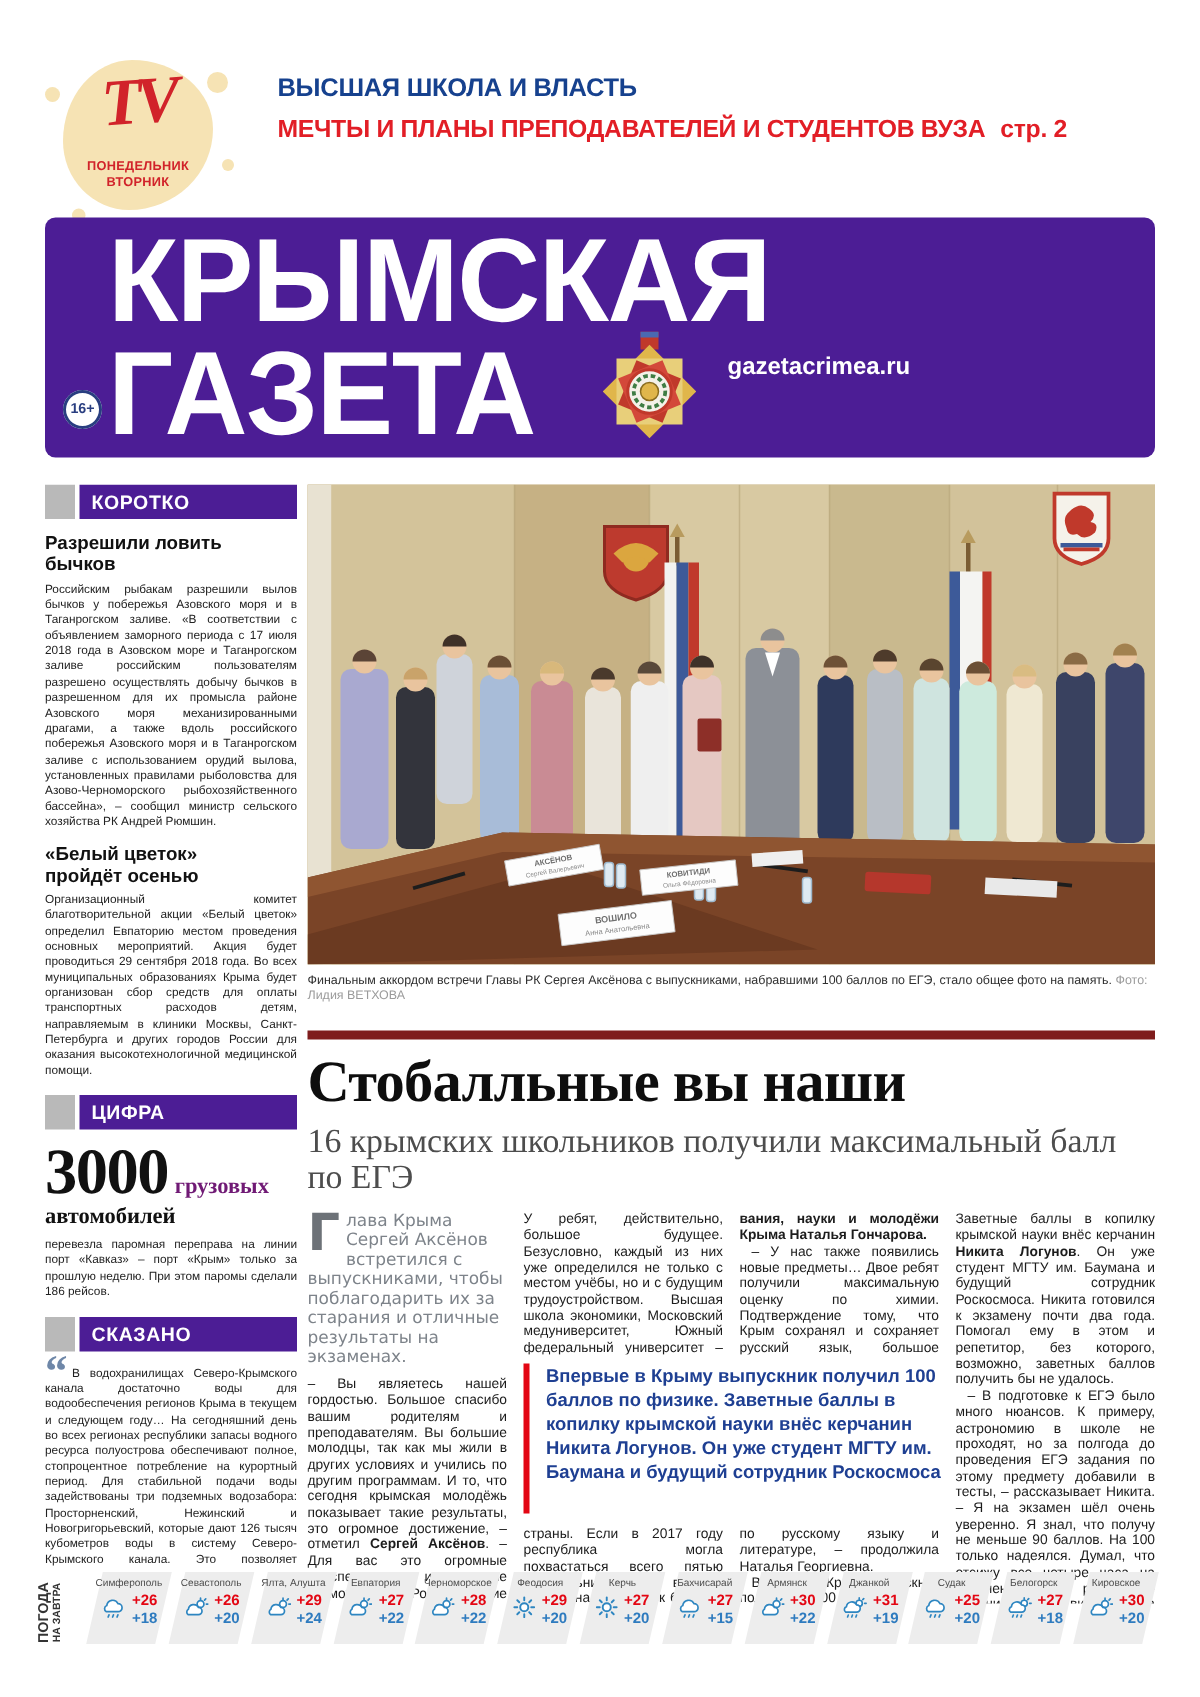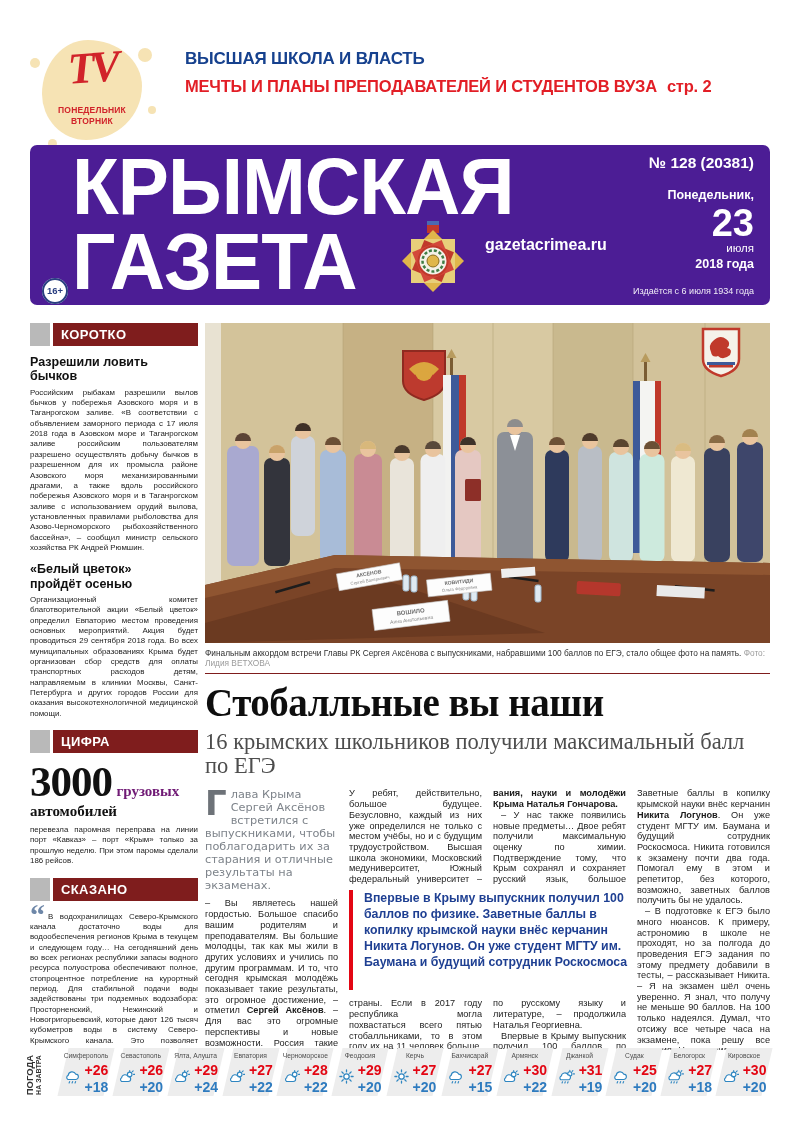--- a/index.html
+++ b/index.html
@@ -24,38 +24,38 @@
           letter-spacing:-1px;transform:scaleX(.97);transform-origin:left top;white-space:nowrap;}
   .msite{position:absolute;left:455px;top:92px;color:#fff;font:700 16px/1 "Liberation Sans",sans-serif;}
   .memblem{position:absolute;left:372px;top:76px;}
   .mright{position:absolute;right:16px;top:10px;width:160px;text-align:right;color:#fff;}
   .missue{font:700 15.5px/1 "Liberation Sans",sans-serif;margin-bottom:18px;}
   .mweekday{font:700 12.5px/1 "Liberation Sans",sans-serif;margin-bottom:3px;}
   .mday{font:800 38px/1 "Liberation Sans",sans-serif;}
   .mmonth{font:400 11.5px/1.1 "Liberation Sans",sans-serif;}
   .myear{font:700 12.5px/1.2 "Liberation Sans",sans-serif;margin-top:2px;}
   .msince{font:400 9px/1 "Liberation Sans",sans-serif;margin-top:15px;opacity:.92;}
-  .age{position:absolute;left:12px;bottom:1px;width:26px;height:26px;background:#fff;border-radius:50%;
+  .age{position:absolute;left:12px;bottom:19px;width:26px;height:26px;background:#fff;border-radius:50%;
        color:#293e80;font:800 9.5px/26px "Liberation Sans",sans-serif;text-align:center;box-shadow:0 0 0 2px #293e80 inset;}
   
   .sidebar{position:absolute;left:30px;top:323px;width:168px;height:722px;overflow:hidden;}
   .sechead{display:flex;height:23px;}
   .sechead .sq{width:20px;background:#b9b9b9;margin-right:3px;}
-  .sechead .bar{flex:1;background:#7f1d1d;color:#fff;font:800 13px/23px "Liberation Sans",sans-serif;
+  .sechead .bar{flex:1;background:#4c1d95;color:#fff;font:800 13px/23px "Liberation Sans",sans-serif;
                 padding-left:8px;letter-spacing:.4px;}
   .sb-h3{font:800 12.5px/1.15 "Liberation Sans",sans-serif;color:#111;margin:9px 0 4px;}
   .sb-p{font:400 7.9px/10.35px "Liberation Sans",sans-serif;color:#222;text-align:justify;margin:0;}
   .cifra-num{font:700 43px/1 "Liberation Serif",serif;color:#111;letter-spacing:-1px;}
   .cifra-unit{font:700 15px/1 "Liberation Serif",serif;color:#701a75;}
   .cifra-unit2{font:700 15px/1 "Liberation Serif",serif;color:#111;margin:1px 0 6px;}
   .quote-mark{font:700 30px/10px "Liberation Serif",serif;color:#6e87a8;vertical-align:-6px;margin-right:3px;}
   
   .main{position:absolute;left:205px;top:323px;width:565px;}
   .photo{position:relative;width:565px;height:320px;overflow:hidden;background:#cdbb92;}
-  .caption{margin-top:5px;padding-bottom:4px;border-bottom:1px solid #7f1d1d;
+  .caption{margin-top:5px;padding-bottom:18px;border-bottom:6px solid #7f1d1d;
            font:400 8.3px/1.25 "Liberation Sans",sans-serif;color:#2f2f2f;}
   .credit{color:#9b9b9b;}
   .headline{margin:9px 0 0;font:700 39px/1 "Liberation Serif",serif;color:#0e0e0e;letter-spacing:-.5px;}
   .subhead{margin:8px 0 0;font:400 22.5px/1.06 "Liberation Serif",serif;color:#4d4d4d;}
   .article{position:relative;margin-top:11px;height:262px;font:400 9.2px/10.7px "Liberation Sans",sans-serif;
            text-align:justify;color:#1c1c1c;}
   .acol{position:absolute;width:133px;overflow:hidden;}
   .c1{left:0;top:0;height:262px;}
   .c2t{left:144px;top:0;height:96px;}
   .c2b{left:144px;top:210px;height:52px;}
@@ -71,21 +71,21 @@
   
   .weather{position:absolute;left:30px;top:1046px;width:740px;height:58px;padding-left:0;}
   .wlabel{position:absolute;left:-16px;top:20px;transform:rotate(-90deg);color:#333;text-align:center;white-space:nowrap;}
   .wlabel .l1{font:800 9.5px/1.1 "Liberation Sans",sans-serif;}
   .wlabel .l2{font:600 7px/1.1 "Liberation Sans",sans-serif;}
   .wcells{position:absolute;left:30px;top:2px;right:0;display:flex;gap:3px;}
   .wcell{position:relative;flex:1;height:48px;}
   .wskew{position:absolute;left:3px;right:3px;top:0;bottom:0;background:#ededed;transform:skewX(-13deg);}
   .wname{position:relative;font-size:6.7px;color:#4d4d4d;text-align:center;margin-top:4px;white-space:nowrap;}
   .wrow{position:relative;display:flex;align-items:center;justify-content:center;gap:4px;margin-top:3px;}
-  .wtemps{display:flex;flex-direction:column;line-height:1.2;font-weight:700;font-size:14px;text-align:right;}
+  .wtemps{display:flex;flex-direction:column;line-height:1.2;font-weight:700;font-size:10px;text-align:right;}
   .whi{color:#e30613;}
   .wlo{color:#2e7bbf;}
 </style>
 </head>
 <body>
 
 <div id="page">
 
   <div class="top-strip">
     <div class="tv-blob">
@@ -118,28 +118,20 @@
           <rect x="-22" y="-22" width="44" height="44" fill="#e0b64b" transform="rotate(45)"></rect>
           <rect x="-22" y="-22" width="44" height="44" fill="#e8cf7a"></rect>
           <rect x="-16" y="-16" width="32" height="32" fill="#c0392b" transform="rotate(22.5)"></rect>
           <rect x="-16" y="-16" width="32" height="32" fill="#d3483a" transform="rotate(67.5)"></rect>
           <circle r="14.5" fill="#f4f1e8" stroke="#c0392b" stroke-width="2"></circle>
           <circle r="10.5" fill="none" stroke="#3f7d44" stroke-width="2.5" stroke-dasharray="3 2"></circle>
           <circle r="6" fill="#e0b64b" stroke="#8a6d1f" stroke-width="1"></circle>
         </g>
       </svg>
     </div>
-    <div class="mright">
-      <div class="missue">№ 128 (20381)</div>
-      <div class="mweekday">Понедельник,</div>
-      <div class="mday">23</div>
-      <div class="mmonth">июля</div>
-      <div class="myear">2018 года</div>
-      <div class="msince">Издаётся с 6 июля 1934 года</div>
-    </div>
     <div class="age">16+</div>
   </div>
 
   <div class="sidebar">
     <div class="sechead">
       <div class="sq"></div>
       <div class="bar">КОРОТКО</div>
     </div>
     <div class="sb-h3">Разрешили ловить бычков</div>
     <p class="sb-p">Российским рыбакам разрешили вылов бычков у побережья Азовского моря и в Таганрогском заливе. «В соответствии с объявлением заморного периода с 17 июля 2018 года в Азовском море и Таганрогском заливе российским пользователям разрешено осуществлять добычу бычков в разрешенном для их промысла районе Азовского моря механизированными драгами, а также вдоль российского побережья Азовского моря и в Таганрогском заливе с использованием орудий вылова, установленных правилами рыболовства для Азово-Черноморского рыбохозяйственного бассейна», – сообщил министр сельского хозяйства РК Андрей Рюмшин.</p>

